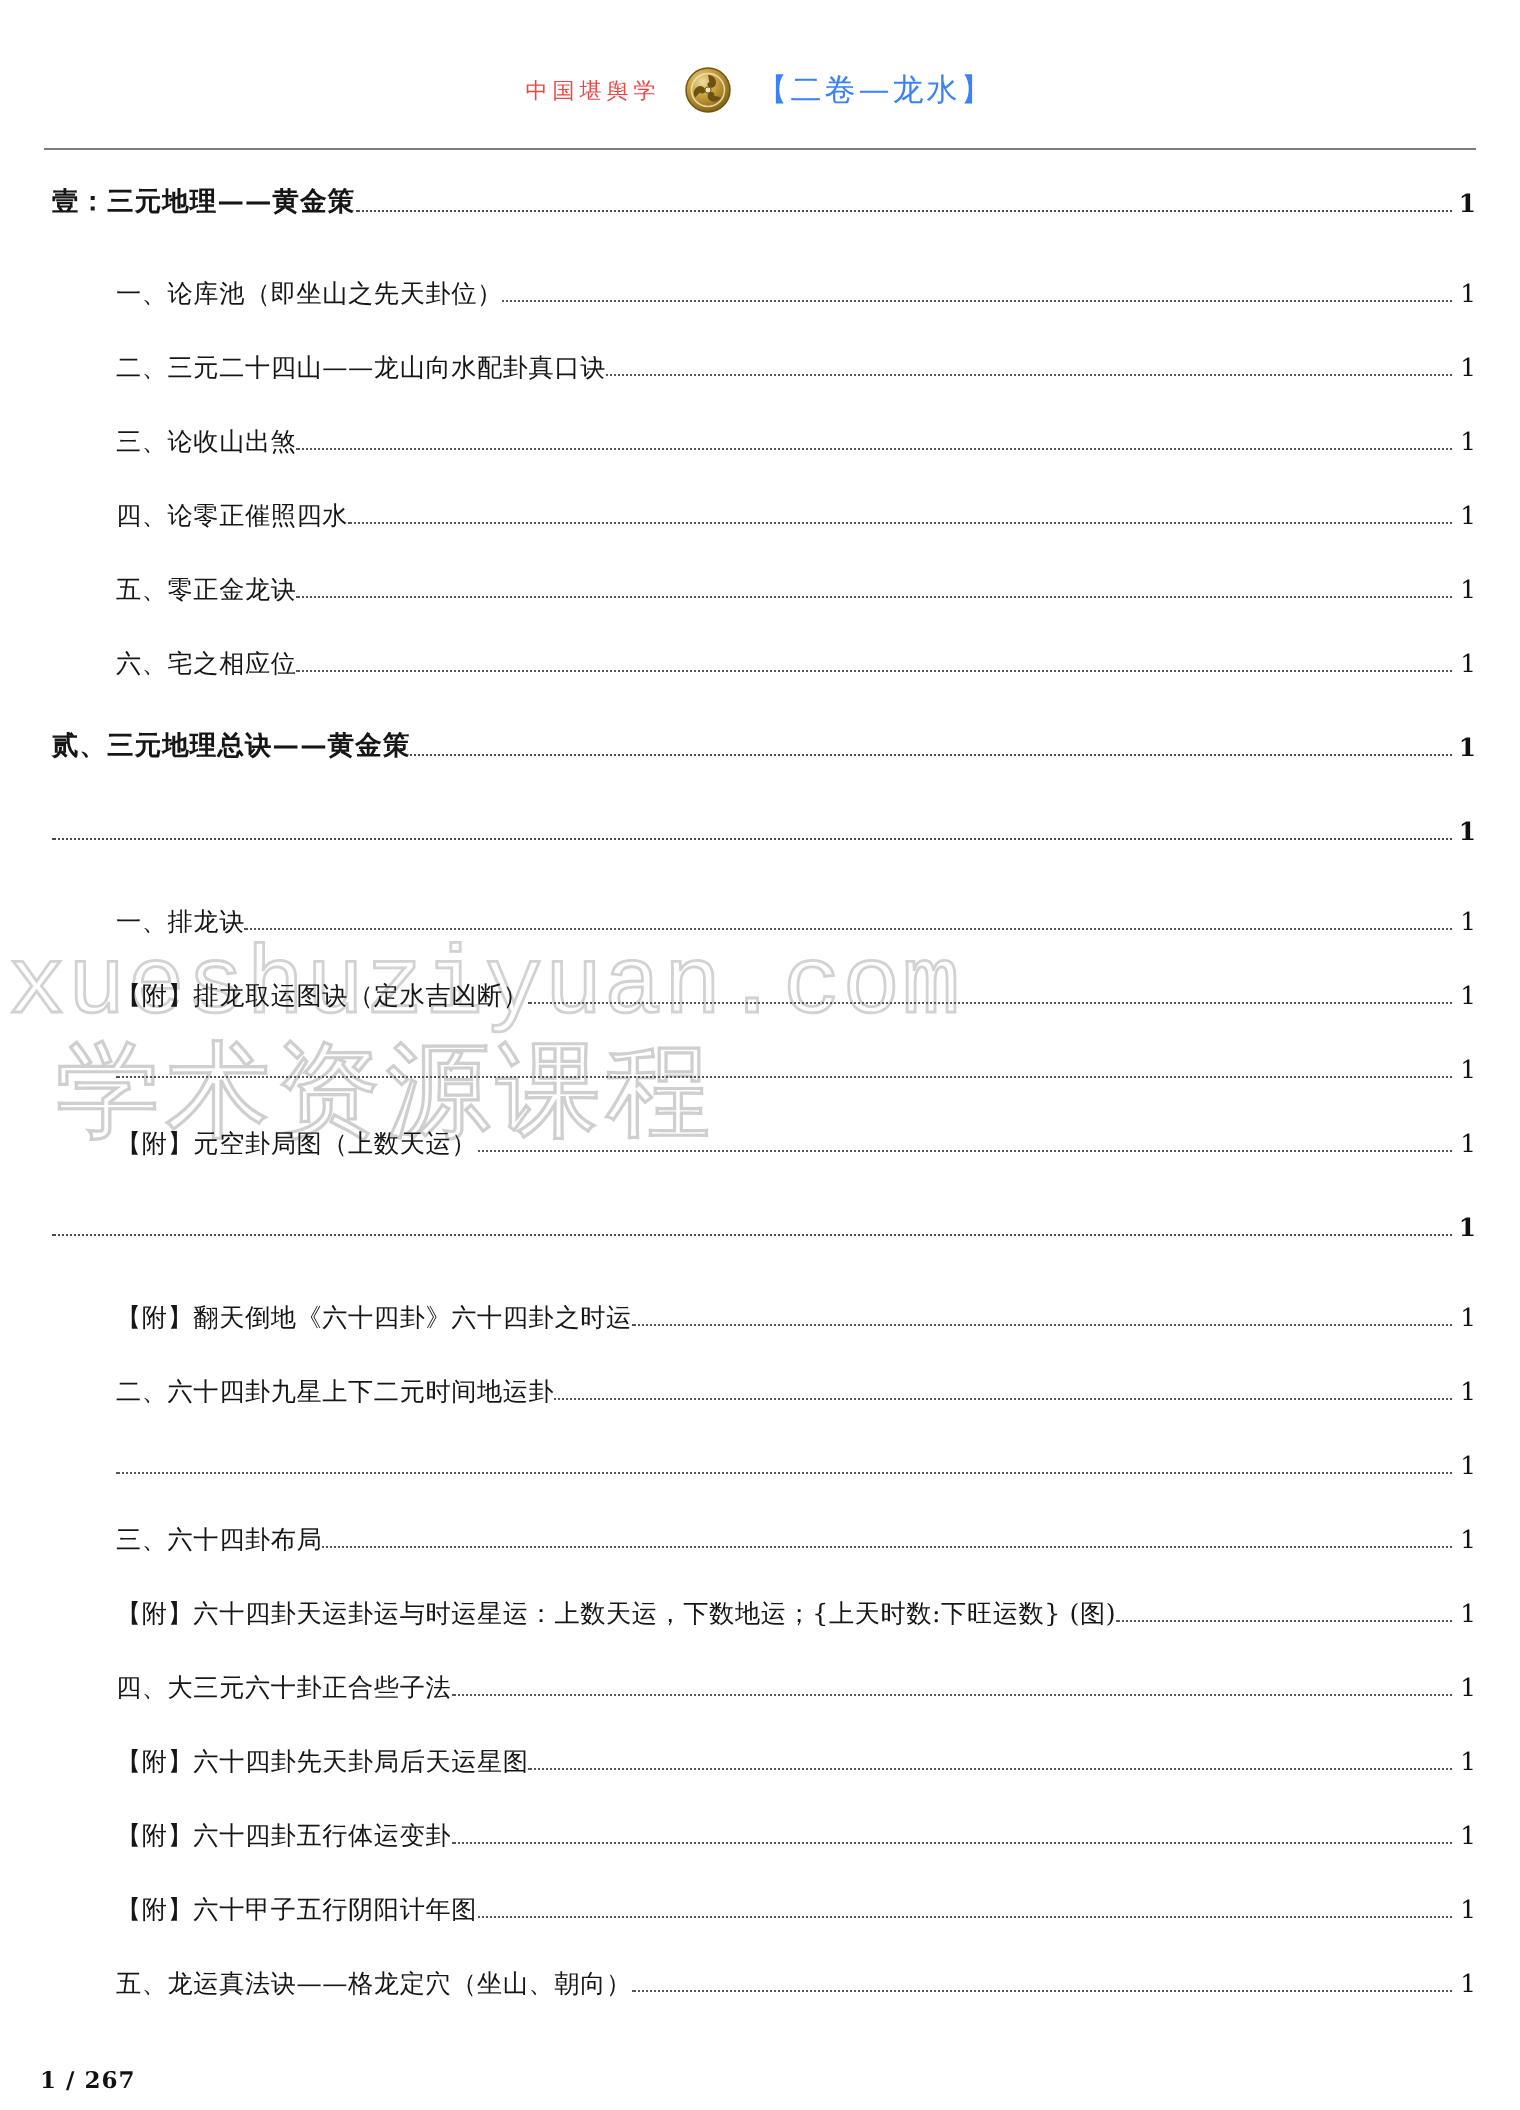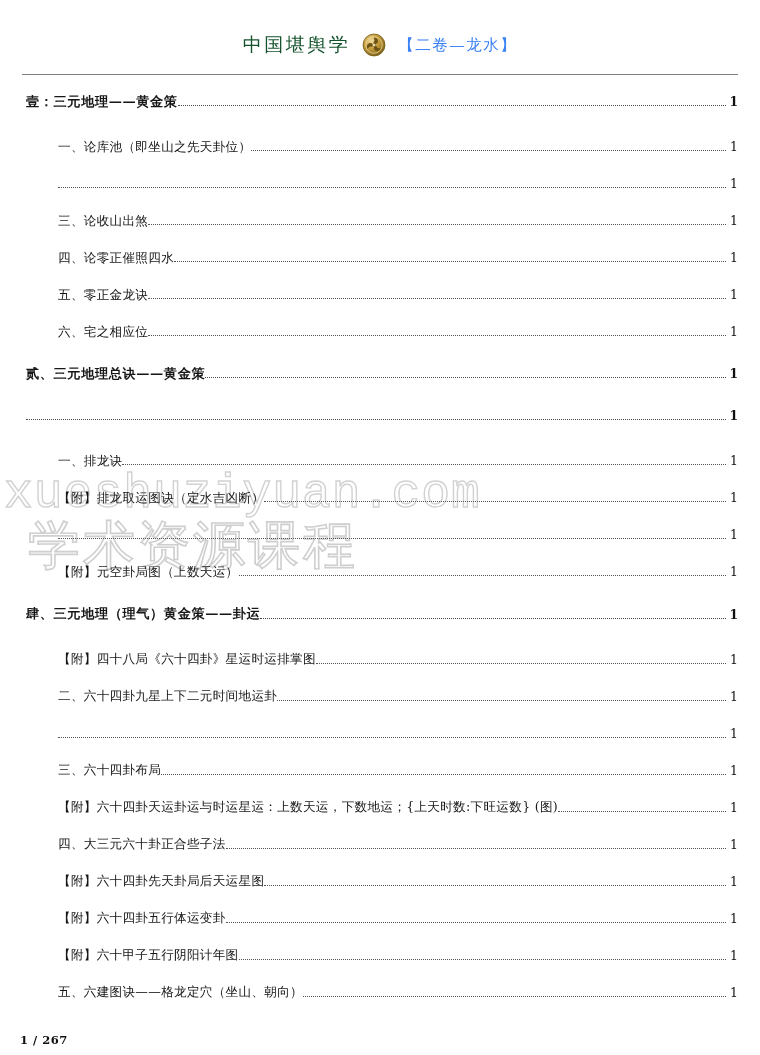--- a/index.html
+++ b/index.html
@@ -29,23 +29,23 @@
   .doc-header {
     height: 68px;
     display: flex;
     align-items: center;
     justify-content: center;
     gap: 12px;
     padding-top: 22px;
     box-sizing: border-box;
   }
   .header-title {
-    font-size: 19px;
+    font-size: 11px;
     letter-spacing: 2.5px;
-    color: #14532d;
+    color: #ef4444;
     font-family: "DejaVu Serif", "Liberation Serif", serif;
     white-space: nowrap;
   }
   .header-volume {
     font-size: 15.5px;
     letter-spacing: 1.5px;
     color: #3b82f6;
     white-space: nowrap;
   }
   .header-logo {
@@ -222,20 +222,21 @@
         <span class="toc-page">1</span>
       </div>
       <div class="gap-lvl1-after"></div>
       <div class="toc-row lvl2">
         <span class="toc-label">一、论库池（即坐山之先天卦位）</span>
         <span class="toc-dots"></span>
         <span class="toc-page">1</span>
       </div>
       <div class="gap-lvl2"></div>
       <div class="toc-row lvl2">
+        <span class="toc-label">二、三元二十四山——龙山向水配卦真口诀</span>
         <span class="toc-dots"></span>
         <span class="toc-page">1</span>
       </div>
       <div class="gap-lvl2"></div>
       <div class="toc-row lvl2">
         <span class="toc-label">三、论收山出煞</span>
         <span class="toc-dots"></span>
         <span class="toc-page">1</span>
       </div>
       <div class="gap-lvl2"></div>
@@ -285,27 +286,26 @@
         <span class="toc-page">1</span>
       </div>
       <div class="gap-lvl2"></div>
       <div class="toc-row lvl2">
         <span class="toc-label">【附】元空卦局图（上数天运）</span>
         <span class="toc-dots"></span>
         <span class="toc-page">1</span>
       </div>
       <div class="gap-before-lvl1"></div>
       <div class="toc-row lvl1">
-        <span class="toc-label">肆、三元地理（理气）黄金策——卦运</span>
         <span class="toc-dots"></span>
         <span class="toc-page">1</span>
       </div>
       <div class="gap-lvl1-after"></div>
       <div class="toc-row lvl2">
-        <span class="toc-label">【附】四十八局《六十四卦》星运时运排掌图</span>
+        <span class="toc-label">【附】翻天倒地《六十四卦》六十四卦之时运</span>
         <span class="toc-dots"></span>
         <span class="toc-page">1</span>
       </div>
       <div class="gap-lvl2"></div>
       <div class="toc-row lvl2">
         <span class="toc-label">二、六十四卦九星上下二元时间地运卦</span>
         <span class="toc-dots"></span>
         <span class="toc-page">1</span>
       </div>
       <div class="gap-lvl2"></div>
@@ -344,21 +344,21 @@
         <span class="toc-page">1</span>
       </div>
       <div class="gap-lvl2"></div>
       <div class="toc-row lvl2">
         <span class="toc-label">【附】六十甲子五行阴阳计年图</span>
         <span class="toc-dots"></span>
         <span class="toc-page">1</span>
       </div>
       <div class="gap-lvl2"></div>
       <div class="toc-row lvl2">
-        <span class="toc-label">五、六建图诀——格龙定穴（坐山、朝向）</span>
+        <span class="toc-label">五、龙运真法诀——格龙定穴（坐山、朝向）</span>
         <span class="toc-dots"></span>
         <span class="toc-page">1</span>
       </div>
     </div>
 
   <div class="doc-footer">1 / 267</div>
 
 </div>
 
 </body></html>

